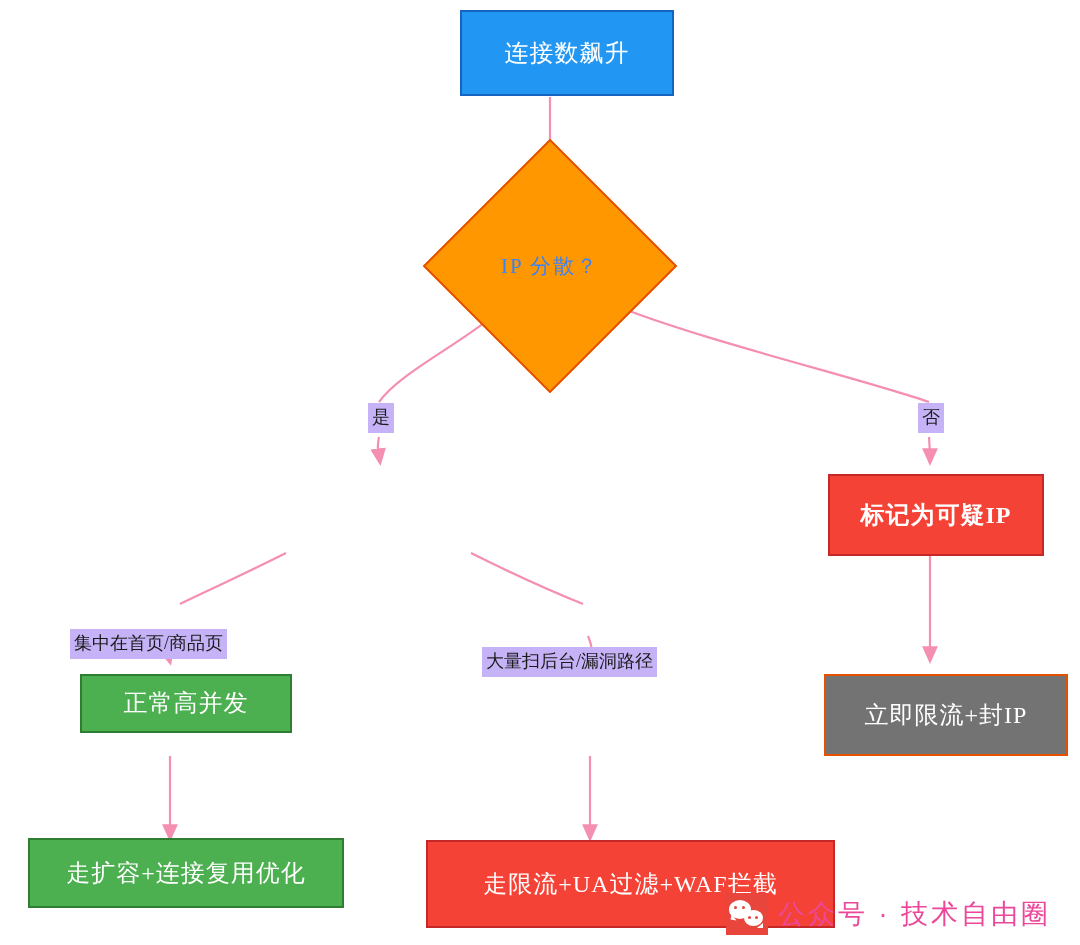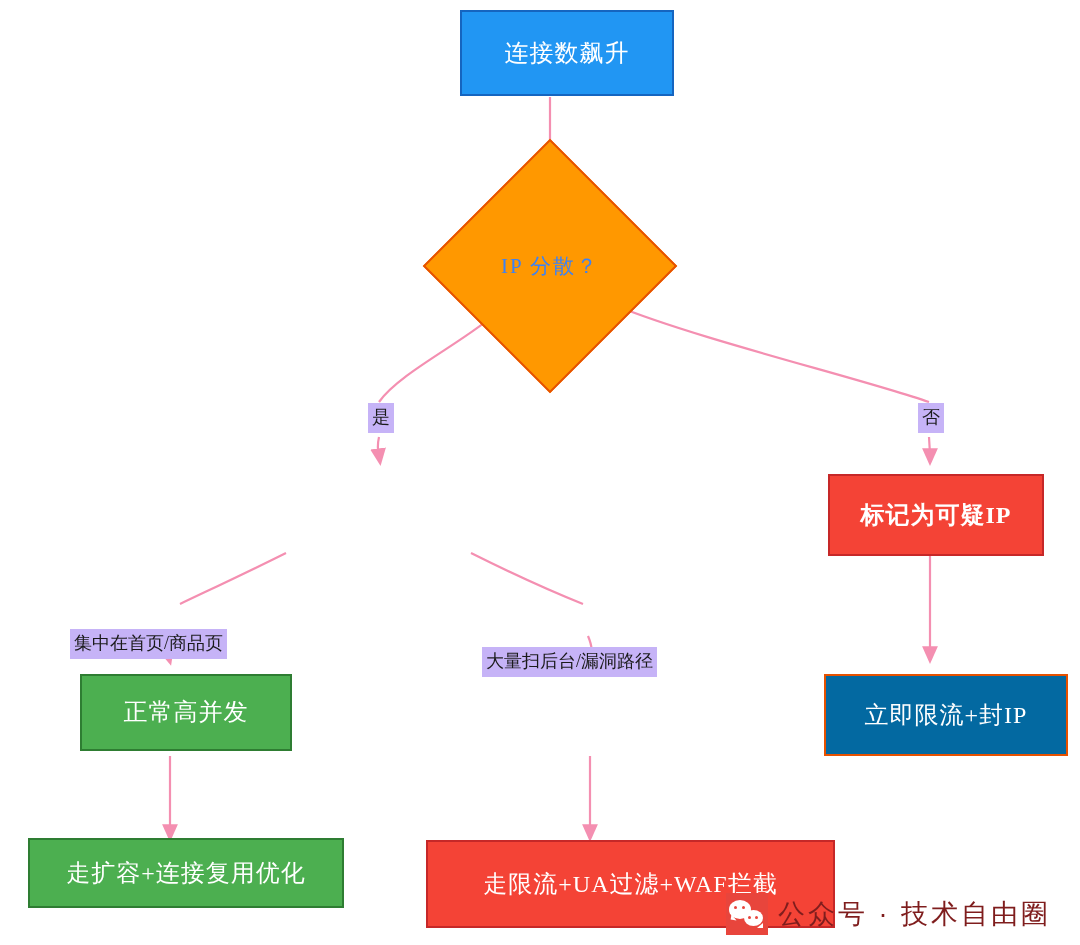--- a/index.html
+++ b/index.html
@@ -36,21 +36,21 @@
     line-height: 1.2;
     margin-left: 16px;
   }
   .node.rect {
     border-style: solid;
     border-width: 2px;
   }
   .node-blue   { background: #2196f3; border-color: #1565c0; }
   .node-green  { background: #4caf50; border-color: #2e7d32; }
   .node-red    { background: #f44336; border-color: #c62828; }
-  .node-orange { background: #0369a1; border-color: #e65100; }
+  .node-orange { background: #737373; border-color: #e65100; }
 
   .diamond-wrap {
     position: absolute;
     display: flex;
     align-items: center;
     justify-content: center;
   }
   .diamond-shape {
     position: absolute;
     left: 0; top: 0;
@@ -80,21 +80,21 @@
     white-space: nowrap;
     box-sizing: border-box;
     font-family: "Liberation Serif", "DejaVu Serif", serif;
   }
 
   .watermark {
     position: absolute;
     display: flex;
     align-items: center;
     gap: 10px;
-    color: #7f1d1d;
+    color: #ec4899;
     font-size: 27px;
     letter-spacing: 3px;
     font-family: "Liberation Sans", sans-serif;
   }
   .wechat-badge {
     width: 42px;
     height: 42px;
     background: #e8453c;
     position: relative;
     display: block;
@@ -173,21 +173,21 @@
   <div class="diamond-wrap" style="left:460px; top:176px; width:180px; height:180px;">
     <span class="diamond-shape"></span>
     <span class="diamond-label">IP 分散？</span>
   </div>
 
 
   <div class="node rect node-red" style="left:812px; top:474px; width:216px; height:82px;font-weight:bold;">
     <span>标记为可疑IP</span>
   </div>
 
-  <div class="node rect node-green" style="left:64px; top:674px; width:212px; height:77px;">
+  <div class="node rect node-green" style="left:64px; top:674px; width:212px; height:59px;">
     <span>正常高并发</span>
   </div>
 
 
   <div class="node rect node-orange" style="left:808px; top:674px; width:244px; height:82px;">
     <span>立即限流+封IP</span>
   </div>
 
   <div class="node rect node-green" style="left:12px; top:838px; width:316px; height:70px;">
     <span>走扩容+连接复用优化</span>

